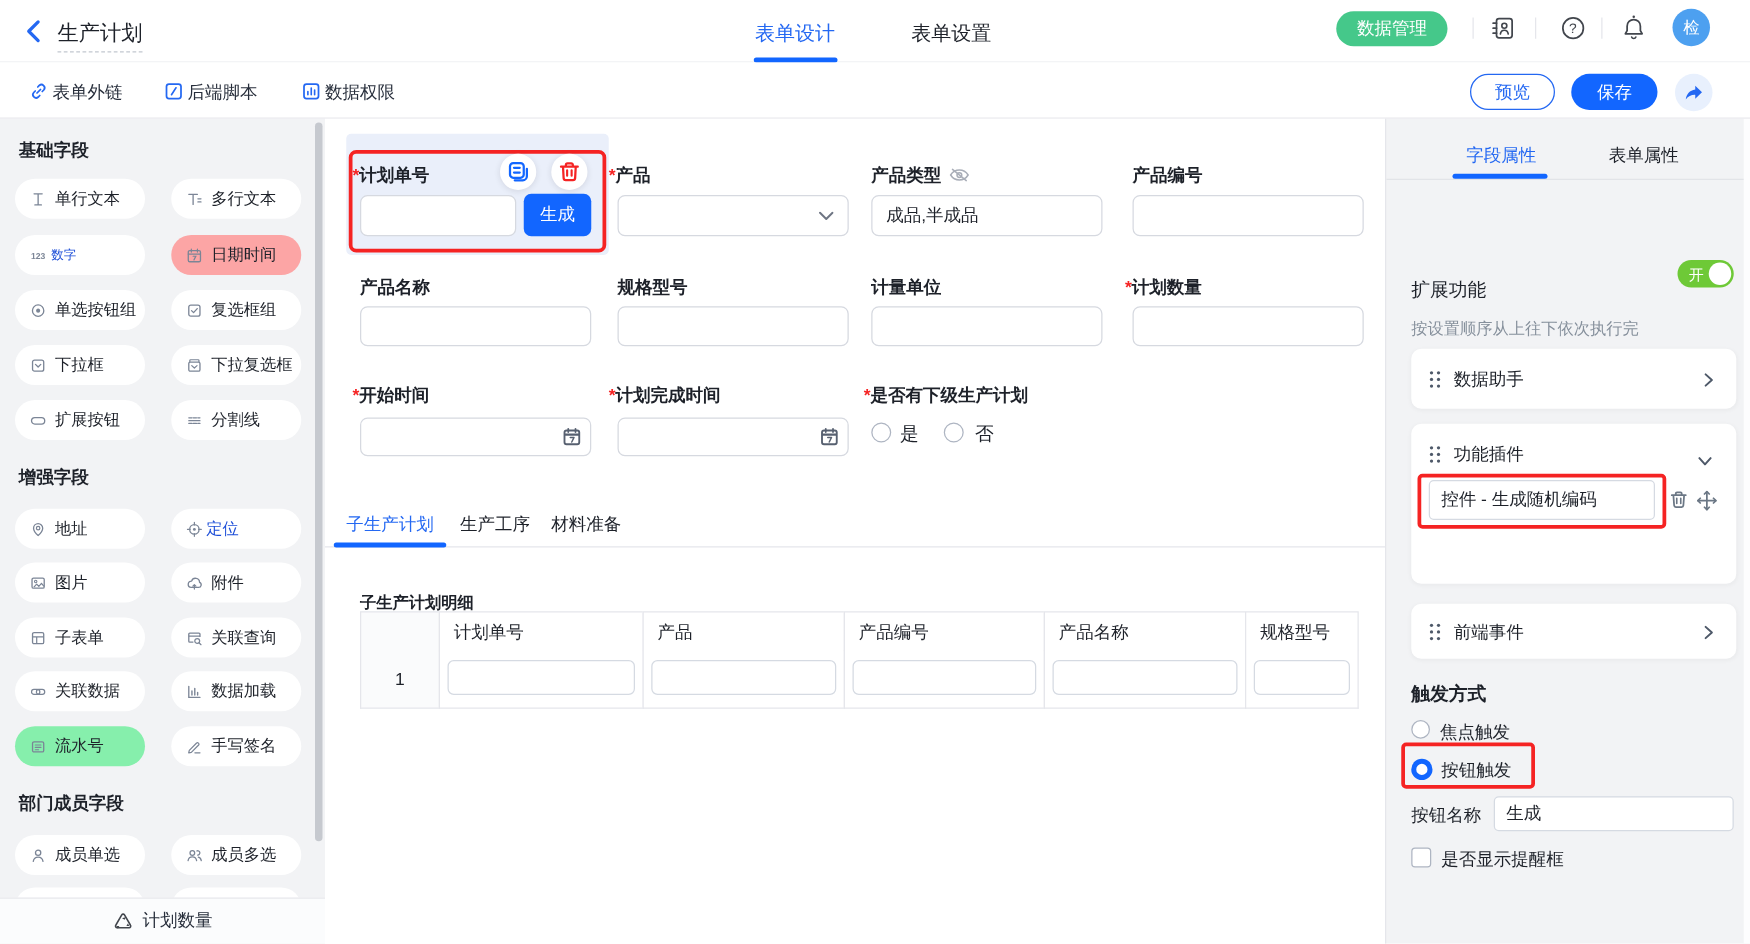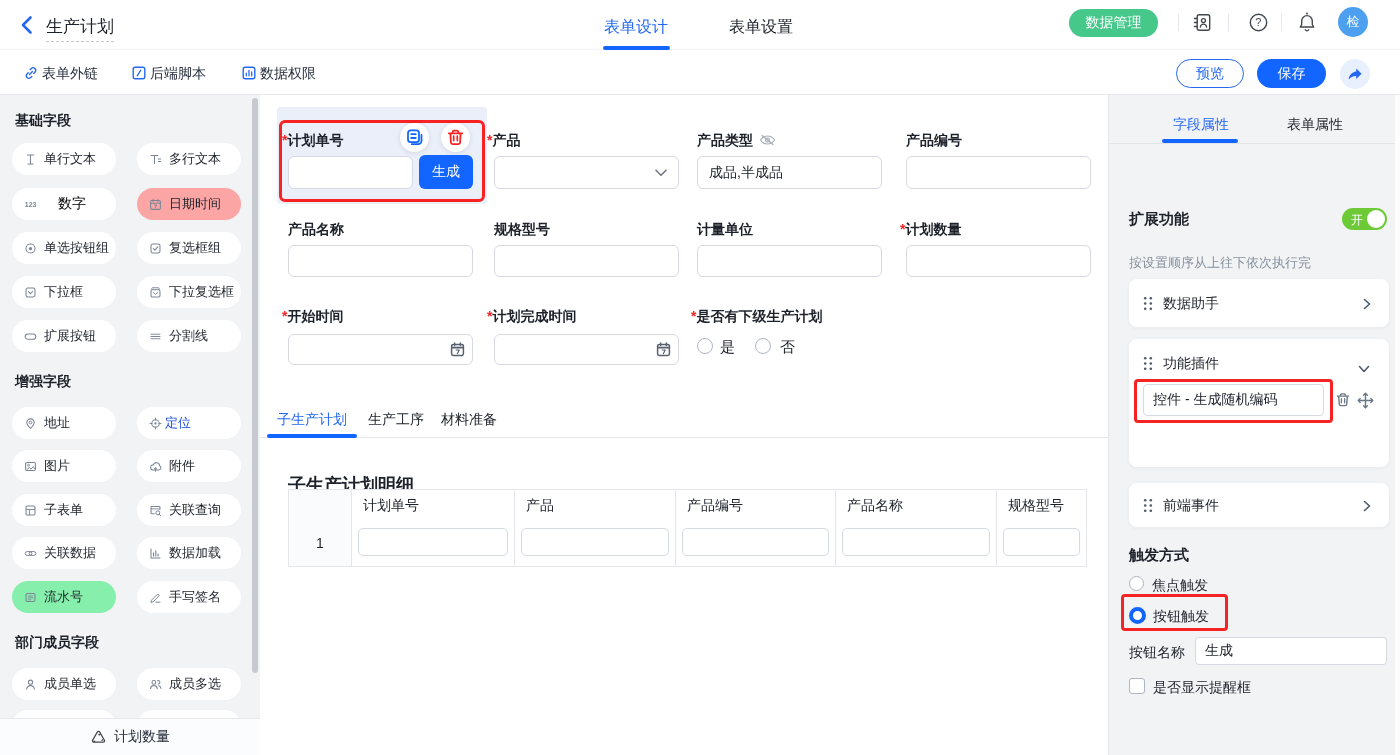--- a/index.html
+++ b/index.html
@@ -79,21 +79,21 @@
         </svg>
       </span>
       <span style="margin-left:7px;font-size:13px;color:#1d2129;white-space:nowrap">多行文本</span>
     </div>
 <div class="abs row" style="left:12px;top:93px;width:104px;height:32px;background:#fff;border-radius:16px;padding-left:12px">
       <span style="display:inline-flex;width:13px;height:13px">
         <svg width="13" height="13" viewBox="0 0 16 16" fill="none">
           <text x="1" y="11" font-family="Liberation Sans,sans-serif" font-size="8.5" font-weight="bold" fill="#7b8596">123</text>
         </svg>
       </span>
-      <span style="margin-left:21px;font-size:14px;color:#000000;white-space:nowrap">数字</span>
+      <span style="margin-left:4px;font-size:10px;color:#1d4ed8;white-space:nowrap">数字</span>
     </div>
 <div class="abs row" style="left:137px;top:93px;width:104px;height:32px;background:#fca5a5;border-radius:16px;padding-left:12px">
       <span style="display:inline-flex;width:13px;height:13px">
         <svg width="13" height="13" viewBox="0 0 16 16" fill="none">
           <rect x="2" y="3" width="12" height="11" rx="1.5" stroke="#7b8596" stroke-width="1.3"></rect>
           <path d="M2 6.5h12M5 1.5v3M11 1.5v3M6.8 8.6h2.6l-1.8 3.6" stroke="#7b8596" stroke-width="1.2" stroke-linecap="round"></path>
         </svg>
       </span>
       <span style="margin-left:7px;font-size:13px;color:#1d2129;white-space:nowrap">日期时间</span>
     </div>
@@ -363,21 +363,21 @@
     </div>
 <div class="abs" style="left:437px;top:243px;width:16px;height:16px;border:1.5px solid #aeb5c2;border-radius:50%;background:#fff"></div>
 <div class="abs" style="left:460px;top:243px;font-size:15px">是</div>
 <div class="abs" style="left:495px;top:243px;width:16px;height:16px;border:1.5px solid #aeb5c2;border-radius:50%;background:#fff"></div>
 <div class="abs" style="left:520px;top:243px;font-size:15px">否</div>
 <div class="abs" style="left:0;top:342px;width:848px;height:1px;background:#e5e6eb"></div>
 <div class="abs" style="left:7px;top:339px;width:90px;height:4px;background:#1266ff;border-radius:2px"></div>
 <div class="abs" style="left:17px;top:316px;font-size:14px;color:#2468f2">子生产计划</div>
 <div class="abs" style="left:108px;top:316px;font-size:14px">生产工序</div>
 <div class="abs" style="left:181px;top:316px;font-size:14px">材料准备</div>
-<div class="abs" style="left:28px;top:378px;font-size:18px;font-weight:700">子生产计划明细</div>
+<div class="abs" style="left:28px;top:378px;font-size:13px;font-weight:700">子生产计划明细</div>
 <div class="abs" style="left:28px;top:394px;width:64px;height:32px;border:1px solid #e5e6eb;background:#fafbfc;line-height:31px;padding-left:11px;font-size:14px;color:#1d2129"></div>
 <div class="abs" style="left:28px;top:425px;width:64px;height:47px;border:1px solid #e5e6eb;border-top:none;background:#fafbfc">
       <div style="position:absolute;left:0;top:0;width:100%;height:100%;display:flex;align-items:center;justify-content:center;font-size:14px">1</div>
     </div>
 <div class="abs" style="left:91px;top:394px;width:164px;height:32px;border:1px solid #e5e6eb;background:#fff;line-height:31px;padding-left:11px;font-size:14px;color:#1d2129">计划单号</div>
 <div class="abs" style="left:91px;top:425px;width:164px;height:47px;border:1px solid #e5e6eb;border-top:none;background:#fff">
       <div style="position:absolute;left:6px;top:8px;width:150px;height:28px;border:1px solid #d5dae2;border-radius:5px;background:#fff"></div>
     </div>
 <div class="abs" style="left:254px;top:394px;width:162px;height:32px;border:1px solid #e5e6eb;background:#fff;line-height:31px;padding-left:11px;font-size:14px;color:#1d2129">产品</div>
 <div class="abs" style="left:254px;top:425px;width:162px;height:47px;border:1px solid #e5e6eb;border-top:none;background:#fff">
@@ -394,21 +394,21 @@
 <div class="abs" style="left:736px;top:394px;width:91px;height:32px;border:1px solid #e5e6eb;background:#fff;line-height:31px;padding-left:11px;font-size:14px;color:#1d2129">规格型号</div>
 <div class="abs" style="left:736px;top:425px;width:91px;height:47px;border:1px solid #e5e6eb;border-top:none;background:#fff">
       <div style="position:absolute;left:6px;top:8px;width:77px;height:28px;border:1px solid #d5dae2;border-radius:5px;background:#fff"></div>
     </div>
 </div>
 <div class="abs" style="left:1108px;top:95px;width:292px;height:660px;background:#f2f3f5;border-left:1px solid #e5e6eb;overflow:hidden">
 <div class="abs" style="left:64px;top:21px;font-size:14px;color:#2468f2">字段属性</div>
 <div class="abs" style="left:178px;top:21px;font-size:14px">表单属性</div>
 <div class="abs" style="left:0;top:48px;width:292px;height:1px;background:#e2e4e8"></div>
 <div class="abs" style="left:53px;top:44px;width:76px;height:4px;background:#1266ff;border-radius:2px"></div>
-<div class="abs" style="left:20px;top:115px;font-size:15px;font-weight:700">扩展功能</div>
+<div class="abs" style="left:20px;top:128px;font-size:15px;font-weight:400">扩展功能</div>
 <div class="abs" style="left:233px;top:113px;width:45px;height:22px;border-radius:11px;background:#6ec937">
       <span style="position:absolute;left:9px;top:4px;font-size:12px;color:#fff">开</span>
       <span style="position:absolute;right:2px;top:2px;width:18px;height:18px;border-radius:50%;background:#fff"></span>
     </div>
 <div class="abs" style="left:20px;top:159px;font-size:13px;color:#86909c">按设置顺序从上往下依次执行完</div>
 <div class="abs" style="left:20px;top:184px;width:260px;height:48px;background:#fff;border-radius:8px;box-shadow:0 1px 4px rgba(31,35,41,.05)"></div>
 <div class="abs" style="left:34px;top:201px"><svg width="11" height="15" viewBox="0 0 11 15" fill="none">
         <circle cx="2.2" cy="2.2" r="1.3" fill="#4e5969"></circle>
         <circle cx="2.2" cy="7.5" r="1.3" fill="#4e5969"></circle>
         <circle cx="2.2" cy="12.8" r="1.3" fill="#4e5969"></circle>

